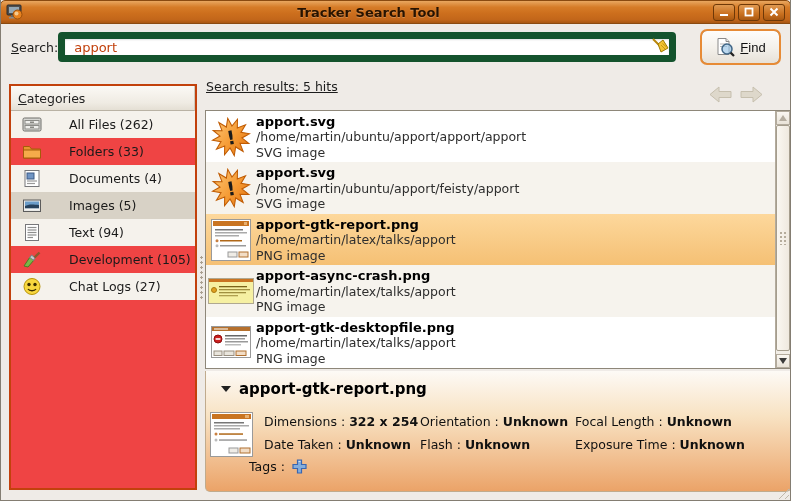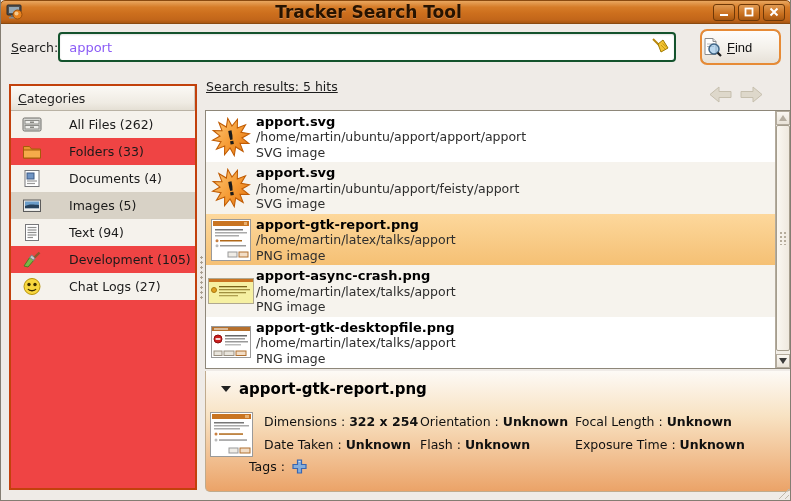--- a/index.html
+++ b/index.html
@@ -6,42 +6,42 @@
   html,body { background:#ffffff; }
   body { font-family:"DejaVu Sans","Liberation Sans",sans-serif; font-size:12.5px; color:#1a1a1a; }
   .window { position:relative; width:791px; height:501px; background:#efebe7;
             border:1px solid #847d72; border-top:none; overflow:hidden; }
 
   
   .titlebar { position:absolute; top:0; left:-1px; right:-1px; height:24px;
               background:linear-gradient(180deg,#e9a760 0%,#d67c28 28%,#cd6f1d 55%,#c2661a 85%,#a85611 100%);
               border:1px solid #8a4a10; border-radius:5px 5px 0 0;
               display:flex; align-items:center; }
-  .titlebar-title { flex:1; text-align:center; font-weight:bold; font-size:17px; color:#271300;
+  .titlebar-title { flex:1; text-align:center; font-weight:bold; font-size:13px; color:#271300;
                     text-shadow:0 1px 0 rgba(255,255,255,.22); }
   .app-icon { width:19px; height:18px; margin-left:4px; }
   .win-btns { display:flex; gap:3px; margin-right:5px; }
   .win-btn { width:22px; height:17px; border:1px solid #6e3807; border-radius:3px;
              background:linear-gradient(180deg,#e09a52 0%,#c9701f 60%,#a95811 100%);
              display:flex; align-items:center; justify-content:center; cursor:default; }
 
   
   .search-row { position:absolute; top:29px; left:0; right:0; height:36px;
                 display:flex; align-items:center; padding:0 10px; }
   .search-label { }
   .mn { text-decoration:underline; }
   .entry-wrap { position:relative; flex:1; margin-right:25px; }
-  .search-entry { width:100%; height:30px; border:2px solid #14532d; border-radius:4px;
-                  background:#ffffff; padding:0 30px 0 9px; font:inherit; font-size:13px; color:#8b5cf6;
+  .search-entry { width:100%; height:30px; border:7px solid #14532d; border-radius:4px;
+                  background:#ffffff; padding:0 30px 0 9px; font:inherit; font-size:13px; color:#c2410c;
                   box-shadow:inset 0 1px 2px rgba(0,0,0,.12); }
   .broom-icon { position:absolute; right:7px; top:5px; width:20px; height:20px; }
   .find-btn { width:79px; height:34px; border:1px solid #8f8578; border-radius:6px;
               outline:2px solid #e78b36; outline-offset:-1px;
               background:linear-gradient(180deg,#fefdfb 0%,#f3f0ea 55%,#e7e1d8 100%);
-              display:flex; align-items:center; gap:5px;
+              display:flex; align-items:center; justify-content:center; gap:5px;
               font-size:13px; color:#111; cursor:default; }
 
   
   .sidebar { position:absolute; left:8px; top:84px; width:188px; height:406px;
              background:#ef4444; border:2px solid #c2410c; }
   .cat-header { height:25px; background:linear-gradient(180deg,#fbf9f5 0%,#efebe3 70%,#e4dfd4 100%);
                 border-bottom:1px solid #b9b2a4; border-right:1px solid #cfc9bd;
                 display:flex; align-items:center; padding-left:7px; color:#222; }
   .cat-row { height:27px; display:flex; align-items:center; padding-left:11px; gap:27px; cursor:default; }
   .cat-row:nth-of-type(even) { background:#f5f2ec; }

